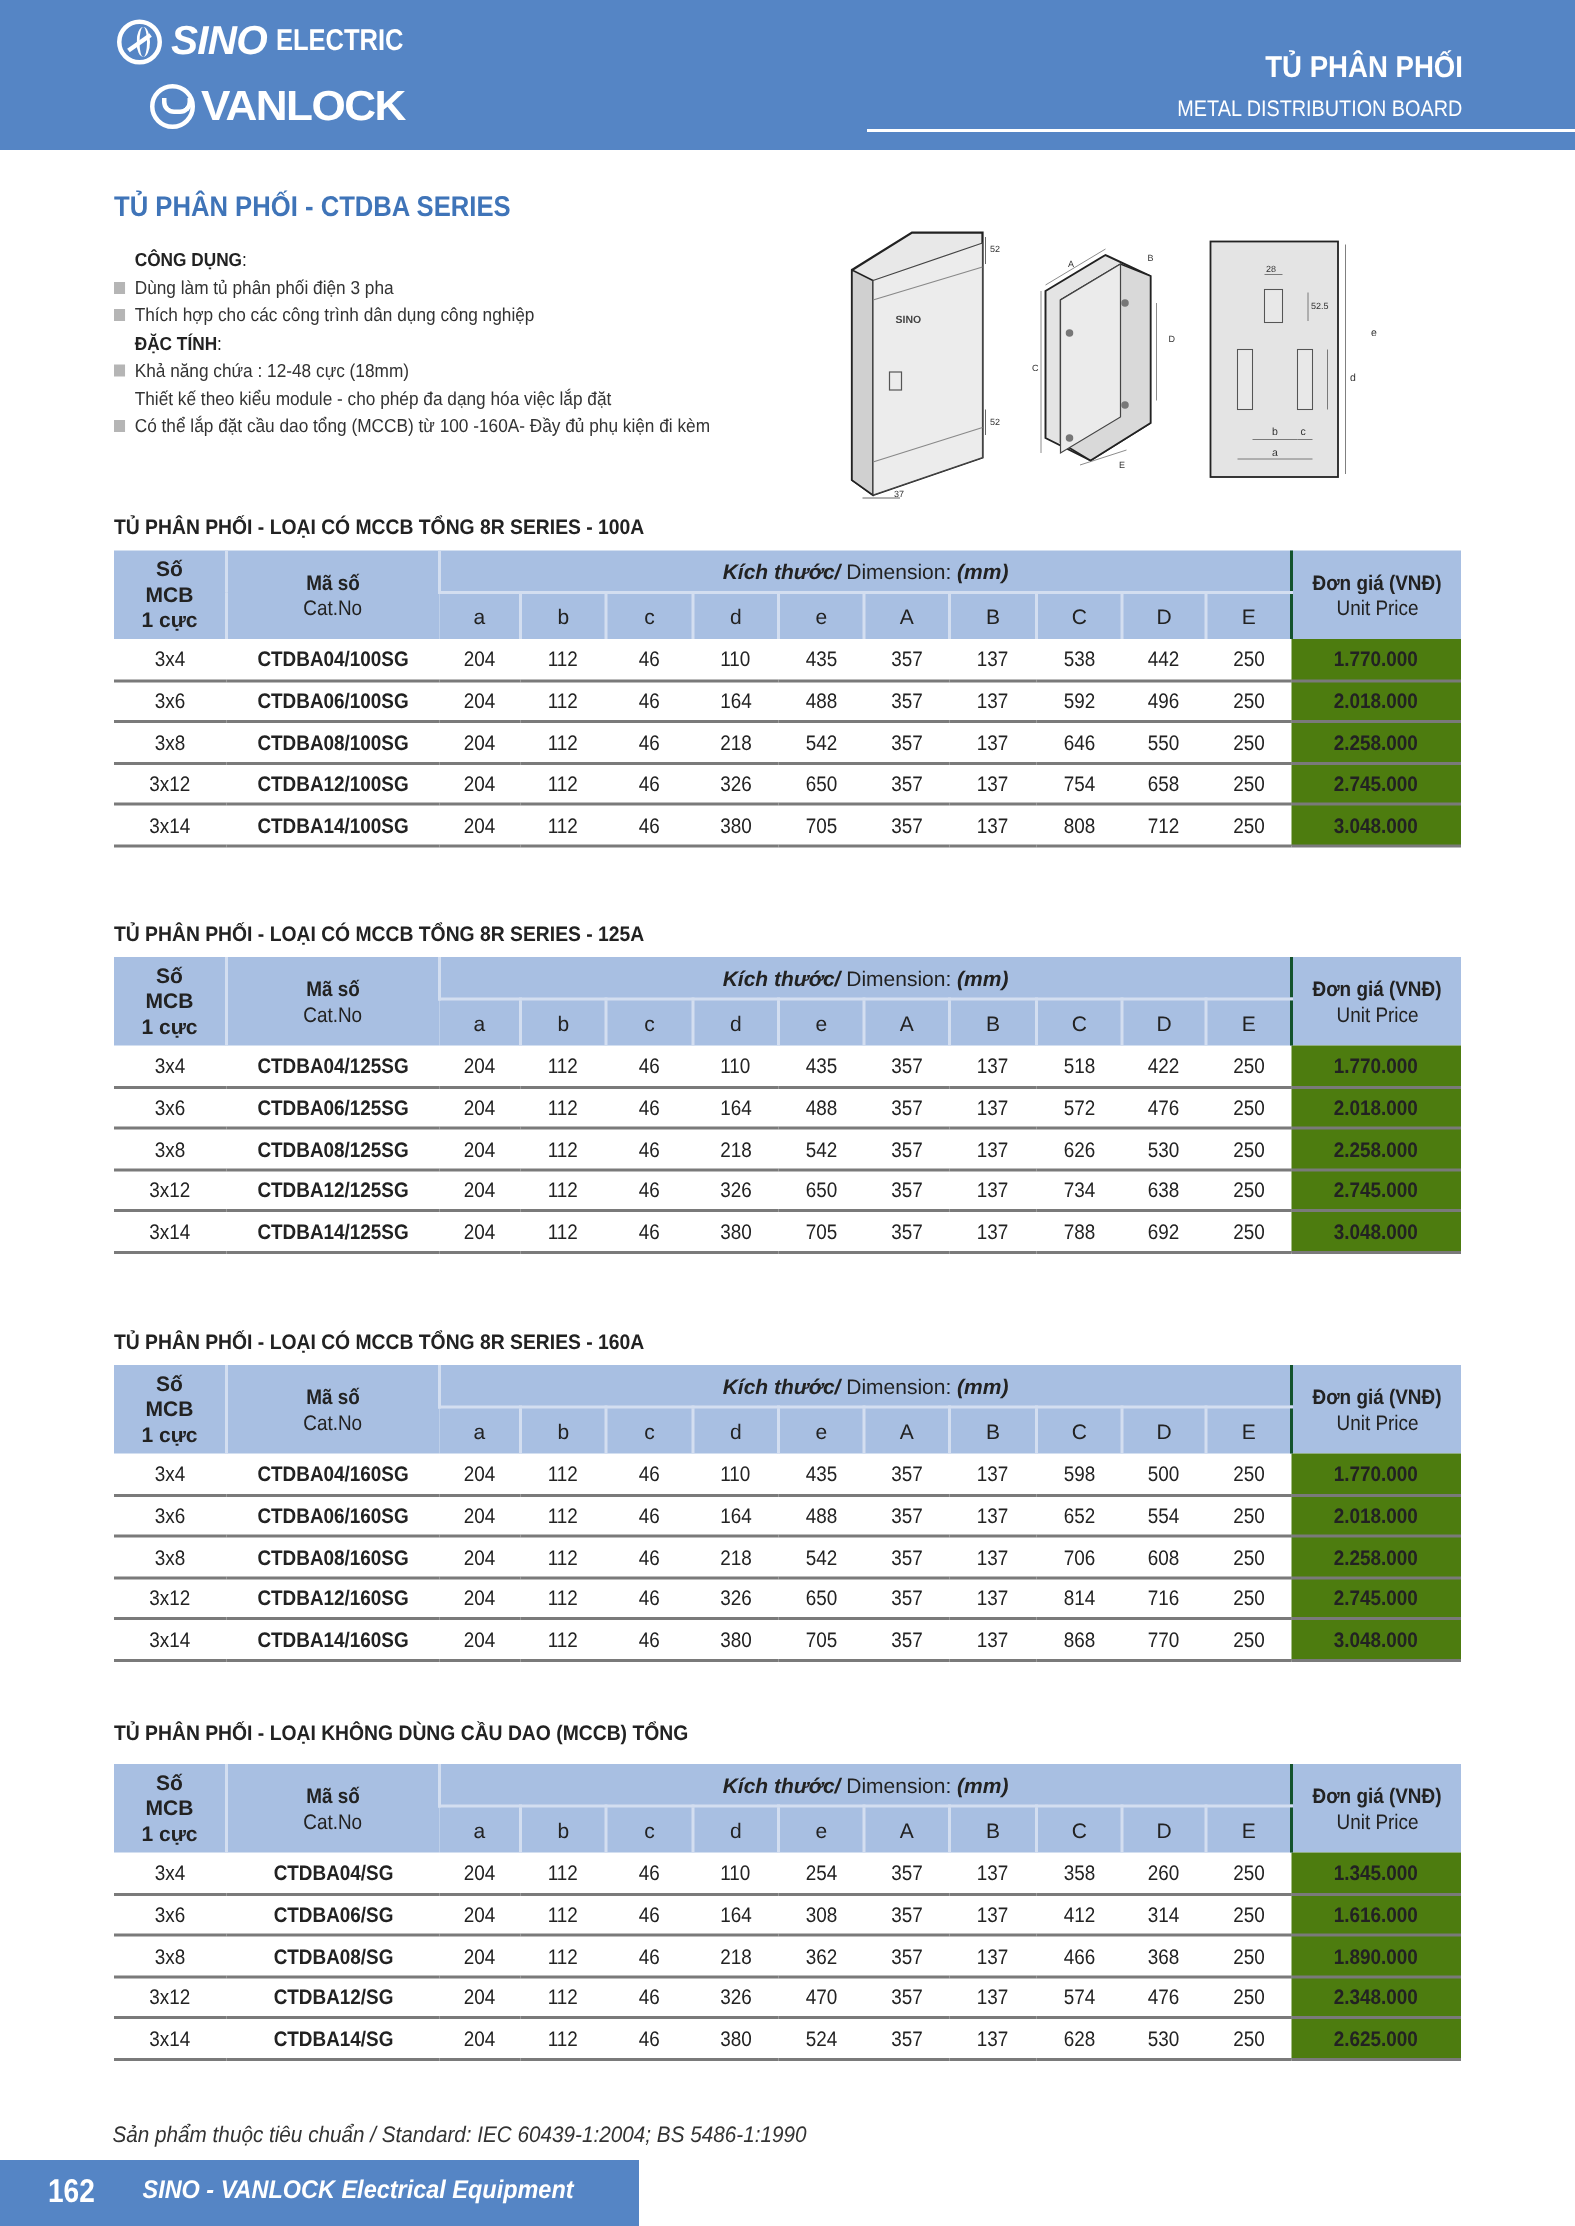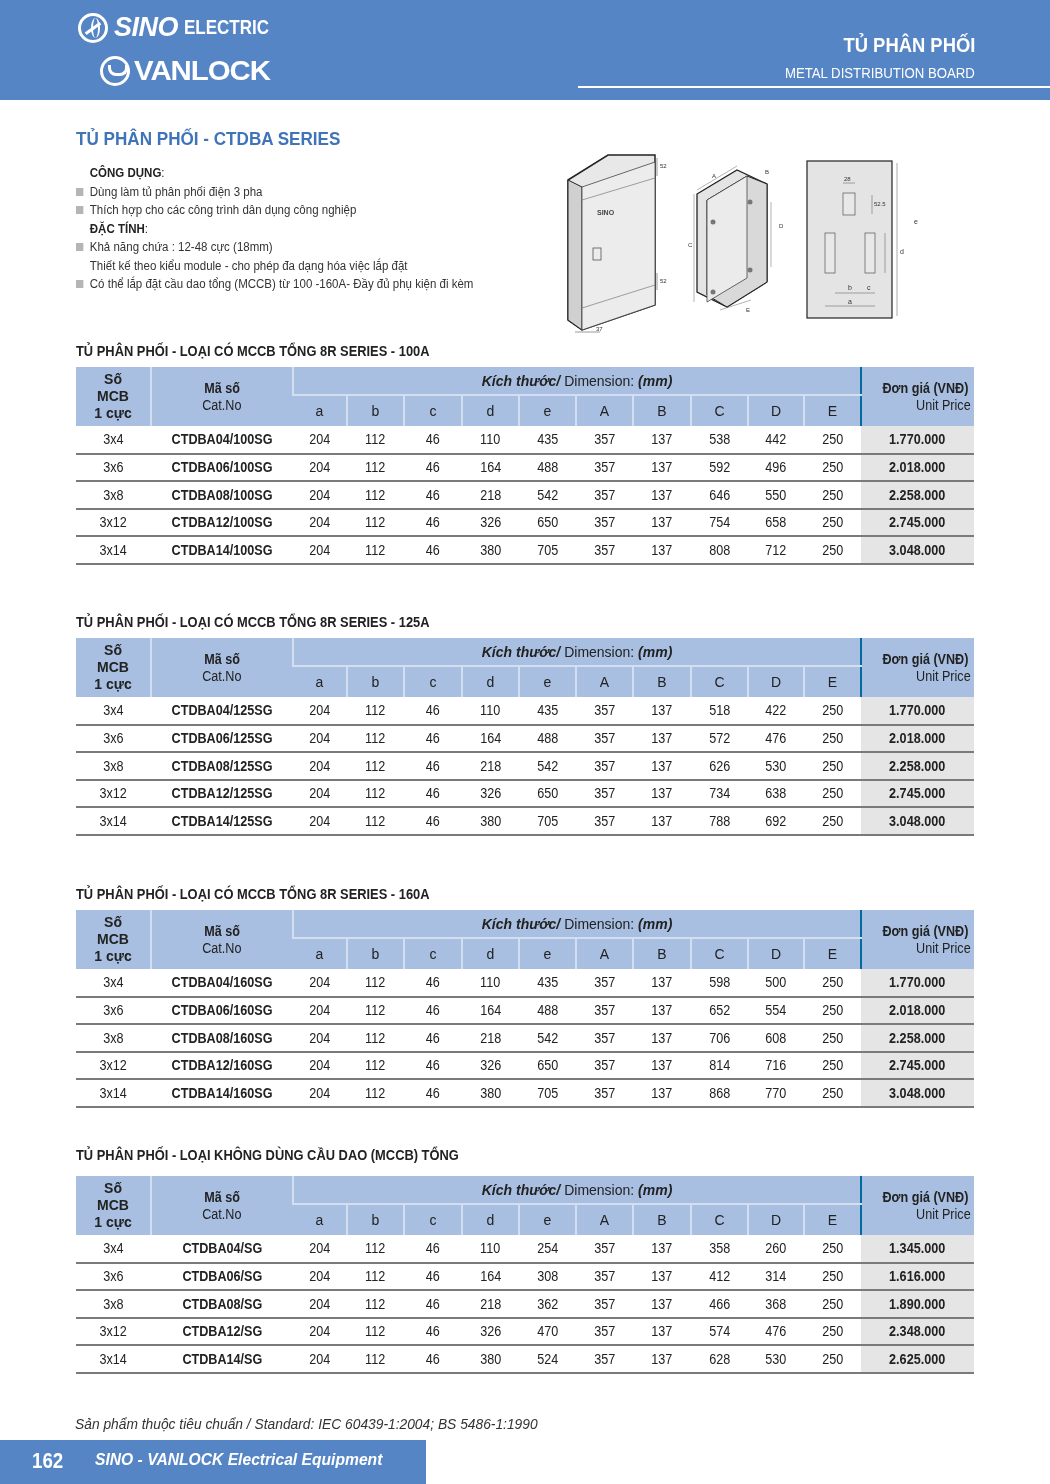--- a/index.html
+++ b/index.html
@@ -37,25 +37,25 @@
   .section-title { position: absolute; left: 76px; font-size: 14px; font-weight: bold; color: #222; transform: scaleX(0.92); transform-origin: left; white-space: nowrap; }
   table.spec { position: absolute; left: 76px; width: 898px; border-collapse: collapse; font-size: 14px; table-layout: fixed; }
   table.spec th { background: #a8bfe2; font-weight: normal; color: #222; text-align: center; border-left: 2px solid #d3def0; }
   table.spec th:first-child { border-left: none; }
   table.spec th.hdr-mcb { font-weight: bold; line-height: 17px; font-size: 14px; }
   table.spec th.hdr-cat .b { font-weight: bold; display: block; }
   table.spec th.hdr-cat { line-height: 17px; }
   table.spec th.hdr-dim { height: 28px; border-bottom: 2px solid #d3def0; }
   table.spec th.hdr-dim b { font-weight: bold; font-style: italic; }
   table.spec th.sub { height: 31px; }
-  table.spec th.hdr-price { border-left: 2px solid #0369a1; line-height: 17px; text-align: right; }
+  table.spec th.hdr-price { border-left: 2px solid #14532d; line-height: 17px; }
   table.spec th.hdr-price .b { font-weight: bold; display: block; }
   table.spec td { height: 27.5px; text-align: center; border-bottom: 2px solid #7a7a7a; color: #222; }
   table.spec td.cat { font-weight: bold; }
-  table.spec td.price { background: #e5e5e5; font-weight: bold; }
+  table.spec td.price { background: #4d7c0f; font-weight: bold; }
   table.spec td span, table.spec th span { display: inline-block; transform: scaleX(0.9); }
 
   
   .standard { position: absolute; left: 75px; top: 1415px; font-size: 15px; font-style: italic; color: #333; transform: scaleX(0.92); transform-origin: left; }
   .footer-bar { position: absolute; left: 0; top: 1440px; width: 426px; height: 44px; background: #5585c5; }
   .page-num { position: absolute; left: 32px; top: 1448px; font-size: 22px; font-weight: bold; color: #fff; transform: scaleX(0.85); transform-origin: left; }
   .footer-text { position: absolute; left: 95px; top: 1450px; font-size: 17px; font-weight: bold; font-style: italic; color: #fff; transform: scaleX(0.92); transform-origin: left; }
 </style>
 </head>
 <body>

